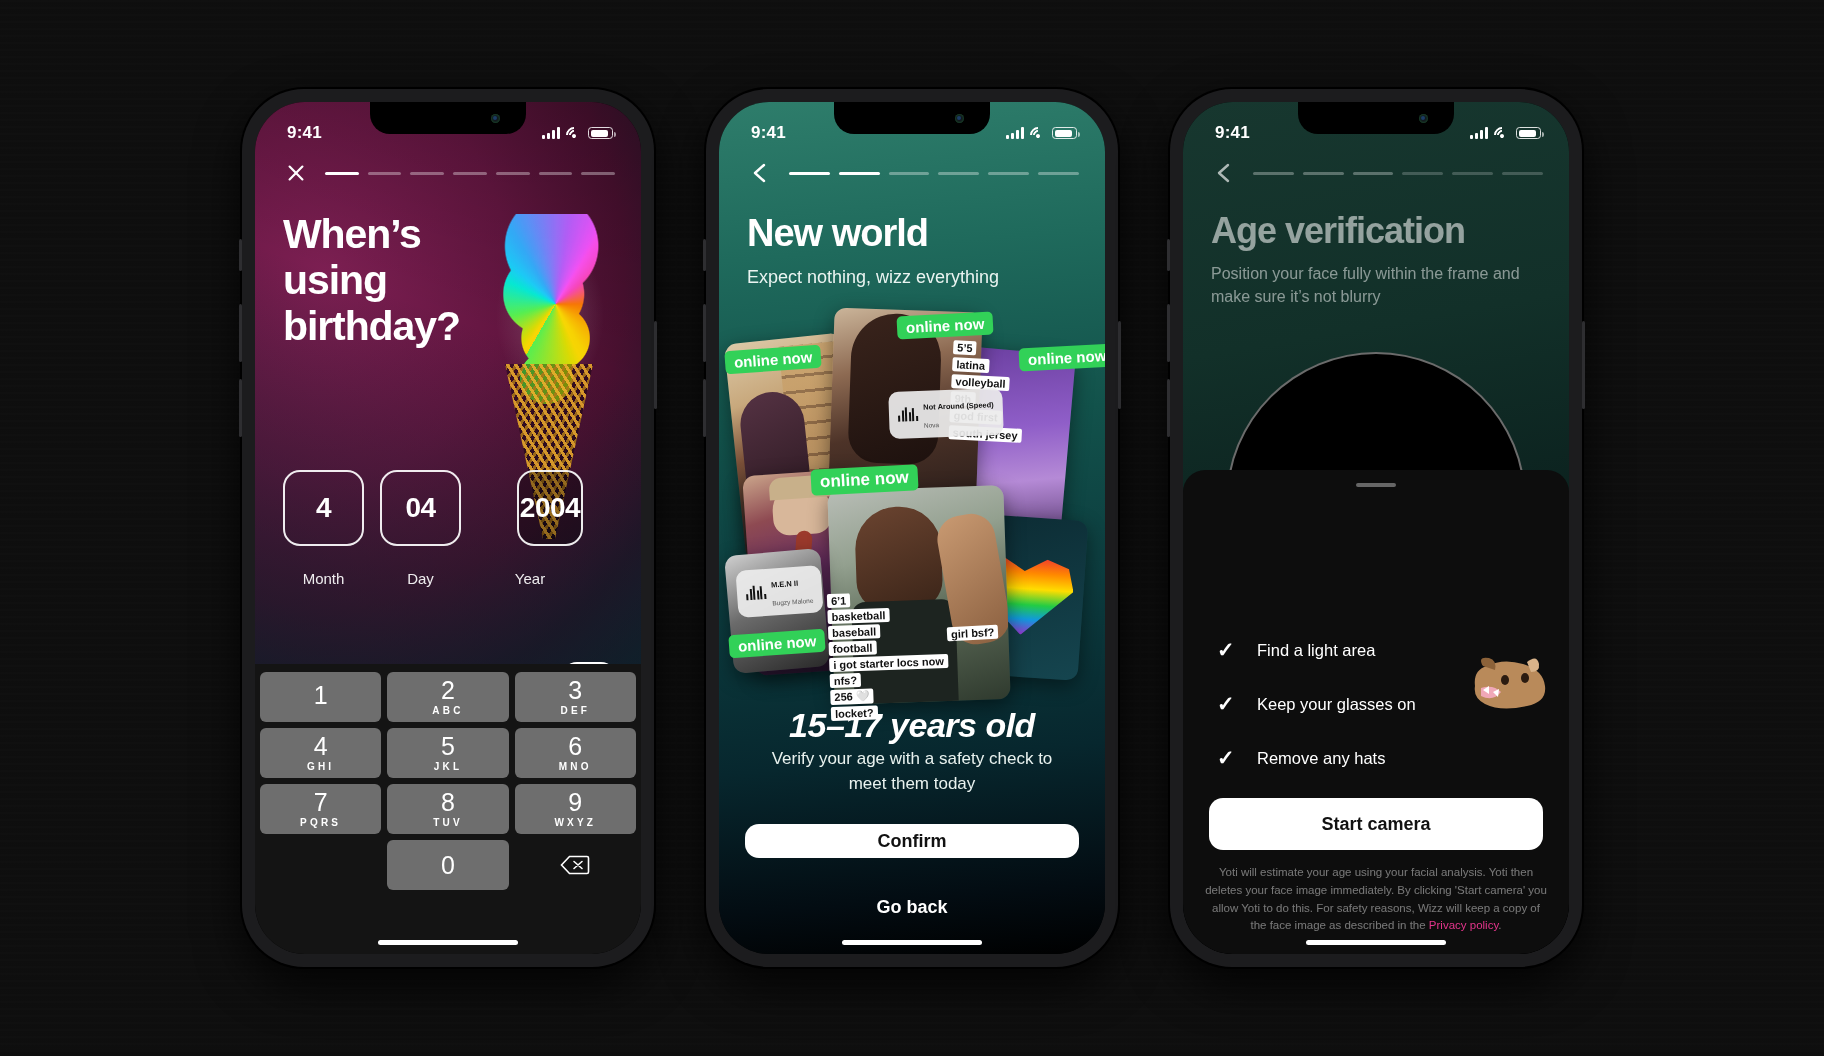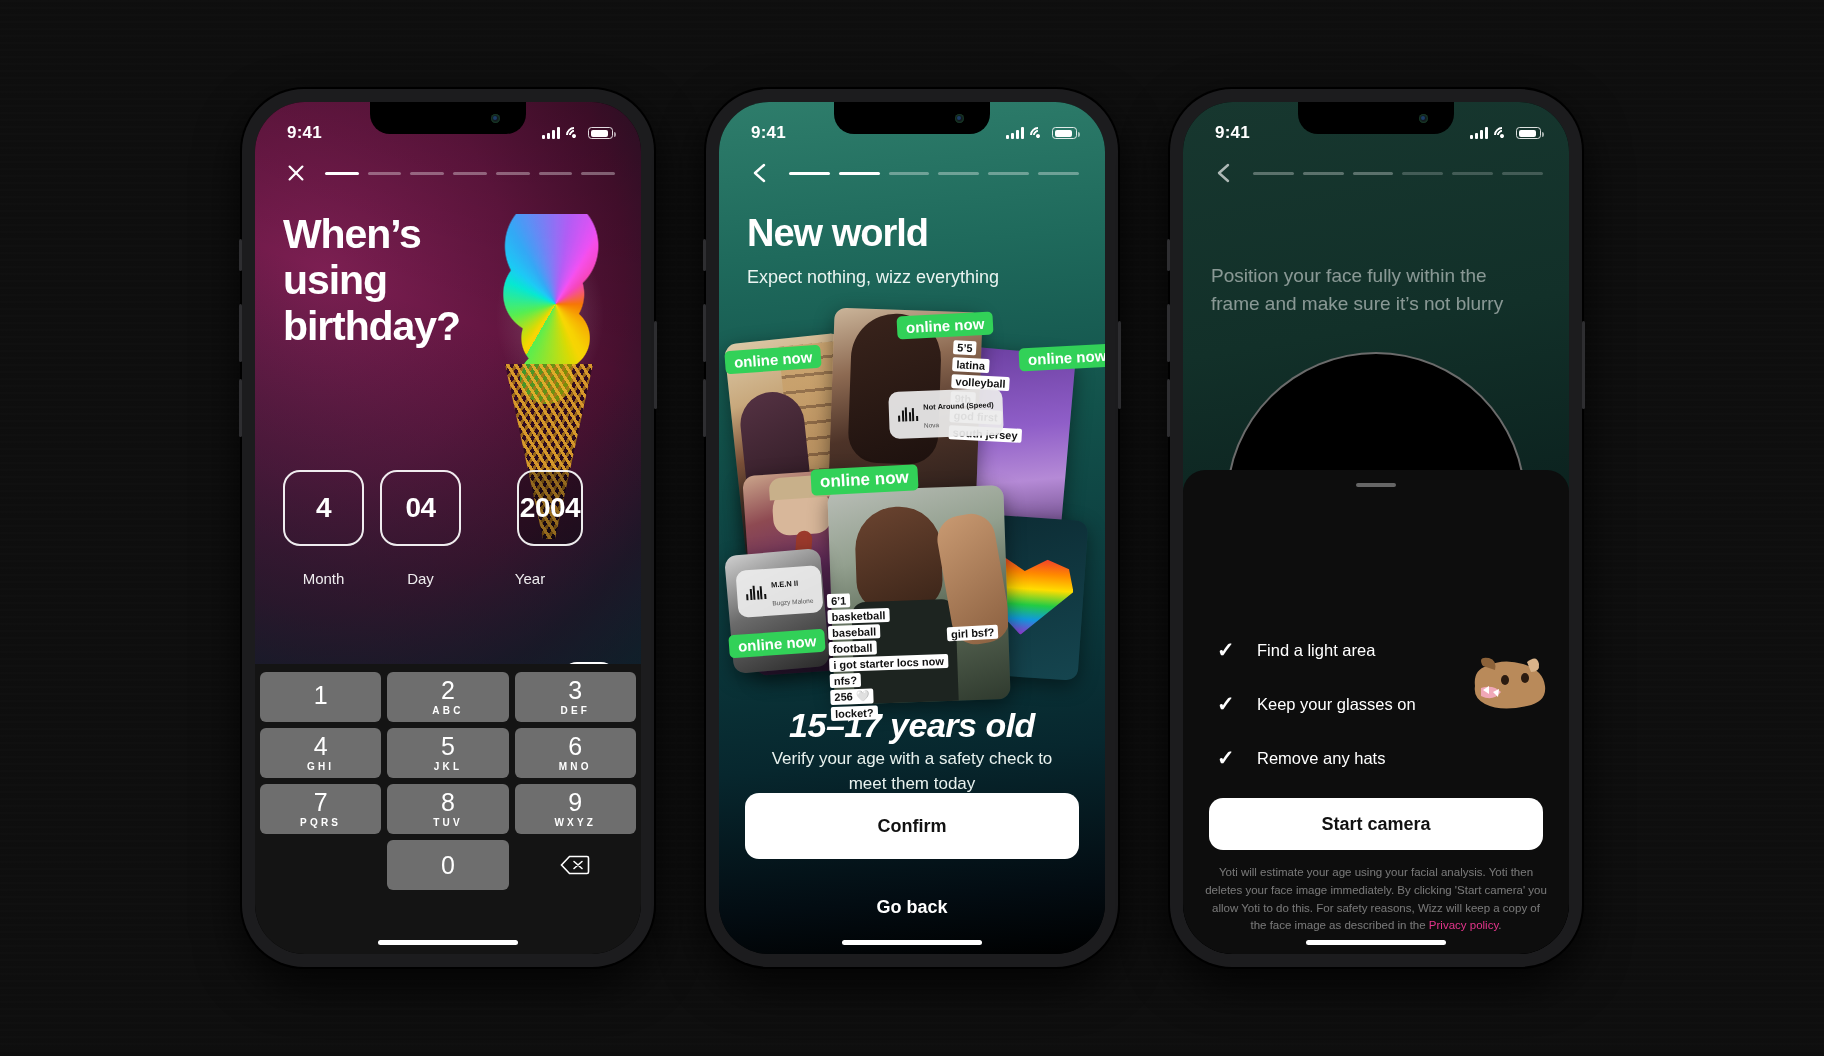--- a/index.html
+++ b/index.html
@@ -227,35 +227,35 @@
   .music .m1 { font-size: 7.5px; font-weight: 700; color: #111; }
   .music .m2 { font-size: 6.5px; color: #555; }
   .taglist { position: absolute; z-index: 26; display: flex; flex-direction: column; align-items: flex-start; gap: 3px; }
   .taglist span {
     background: #fff; color: #111; font-size: 11px; font-weight: 700;
     padding: 1px 4px; border-radius: 2px; white-space: nowrap;
   }
   .s2 .agetitle { position: absolute; left: 0; right: 0; top: 604px; text-align: center; color: #fff; font-size: 34px; font-weight: 800; letter-spacing: -.5px; font-style: italic; }
   .s2 .agesub { position: absolute; left: 34px; right: 34px; top: 645px; text-align: center; color: #e9f2ef; font-size: 17px; line-height: 1.45; }
   .btn-primary {
-    position: absolute; left: 26px; right: 26px; top: 691px; height: 66px;
+    position: absolute; left: 26px; right: 26px; top: 722px; height: 34px;
     background: #fff; color: #111; border-radius: 14px;
     display: flex; align-items: center; justify-content: center;
     font-size: 18px; font-weight: 700;
   }
   .btn-ghost {
     position: absolute; left: 26px; right: 26px; top: 788px; height: 34px;
     color: #fff; display: flex; align-items: center; justify-content: center;
     font-size: 18px; font-weight: 700;
   }
 
   
   .s3 { position: absolute; inset: 0; background: linear-gradient(170deg, #17372f 0%, #123029 28%, #0b211e 52%, #050a0b 78%, #000 100%); }
   .s3 h1 { position: absolute; left: 28px; top: 108px; color: rgba(255,255,255,.55); font-size: 36px; font-weight: 800; letter-spacing: -1px; }
-  .s3 .sub { position: absolute; left: 28px; right: 36px; top: 160px; color: rgba(255,255,255,.5); font-size: 19px; line-height: 1.45; }
+  .s3 .sub { position: absolute; left: 28px; right: 36px; top: 160px; color: rgba(255,255,255,.5); font-size: 16px; line-height: 1.45; }
   .face-frame {
     position: absolute; left: 50%; transform: translateX(-50%); top: 250px;
     width: 300px; height: 330px; border: 2px solid rgba(255,255,255,.42);
     border-radius: 150px 150px 110px 110px; background: #000;
   }
   .sheet {
     position: absolute; left: 0; right: 0; bottom: 0; top: 368px;
     background: #0d0d0d; border-radius: 22px 22px 50px 50px;
   }
   .grabber { position: absolute; left: 50%; transform: translateX(-50%); top: 13px; width: 40px; height: 4px; border-radius: 3px; background: #666; }
@@ -653,20 +653,21 @@
           <div class="steps">
             <div class="step" style="background:rgba(255,255,255,.3)"></div>
             <div class="step" style="background:rgba(255,255,255,.3)"></div>
             <div class="step" style="background:rgba(255,255,255,.3)"></div>
             <div class="step" style="background:rgba(255,255,255,.2)"></div>
             <div class="step" style="background:rgba(255,255,255,.2)"></div>
             <div class="step" style="background:rgba(255,255,255,.2)"></div>
           </div>
         </div>
 
+        <h1>Age verification</h1>
         <div class="sub">Position your face fully within the frame and make sure it’s not blurry</div>
 
         <div class="face-frame"></div>
 
         <div class="sheet">
           <div class="grabber"></div>
 
           <svg class="dog" viewBox="0 0 84 62">
             <path d="M8 34 Q6 18 20 14 Q36 6 56 12 Q76 18 78 34 Q80 50 60 54 Q34 60 18 52 Q6 46 8 34Z" fill="#b98a5a"></path>
             <path d="M16 14 Q10 4 22 6 Q30 8 28 18 Z" fill="#8c6239"></path>

